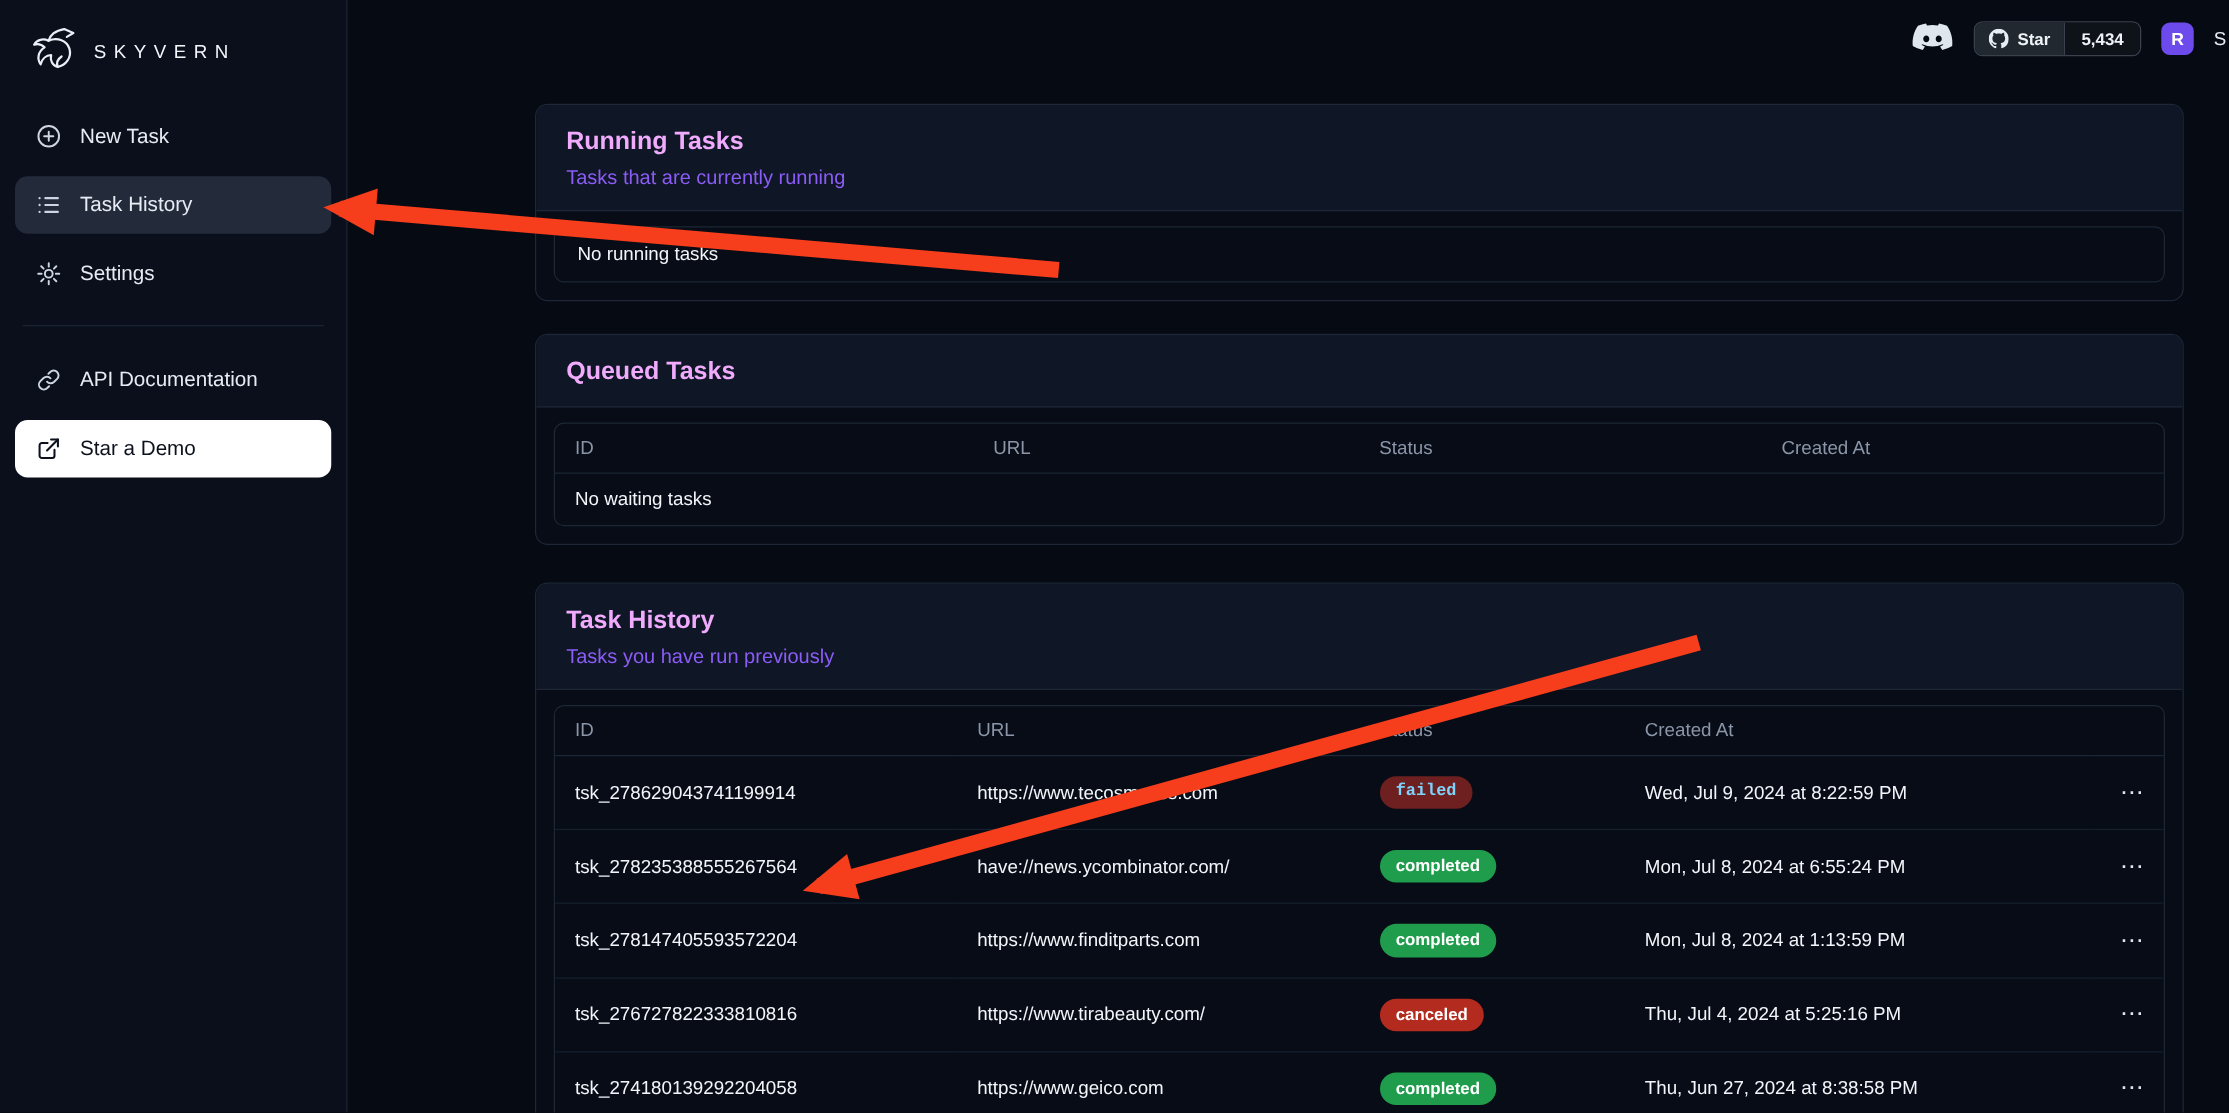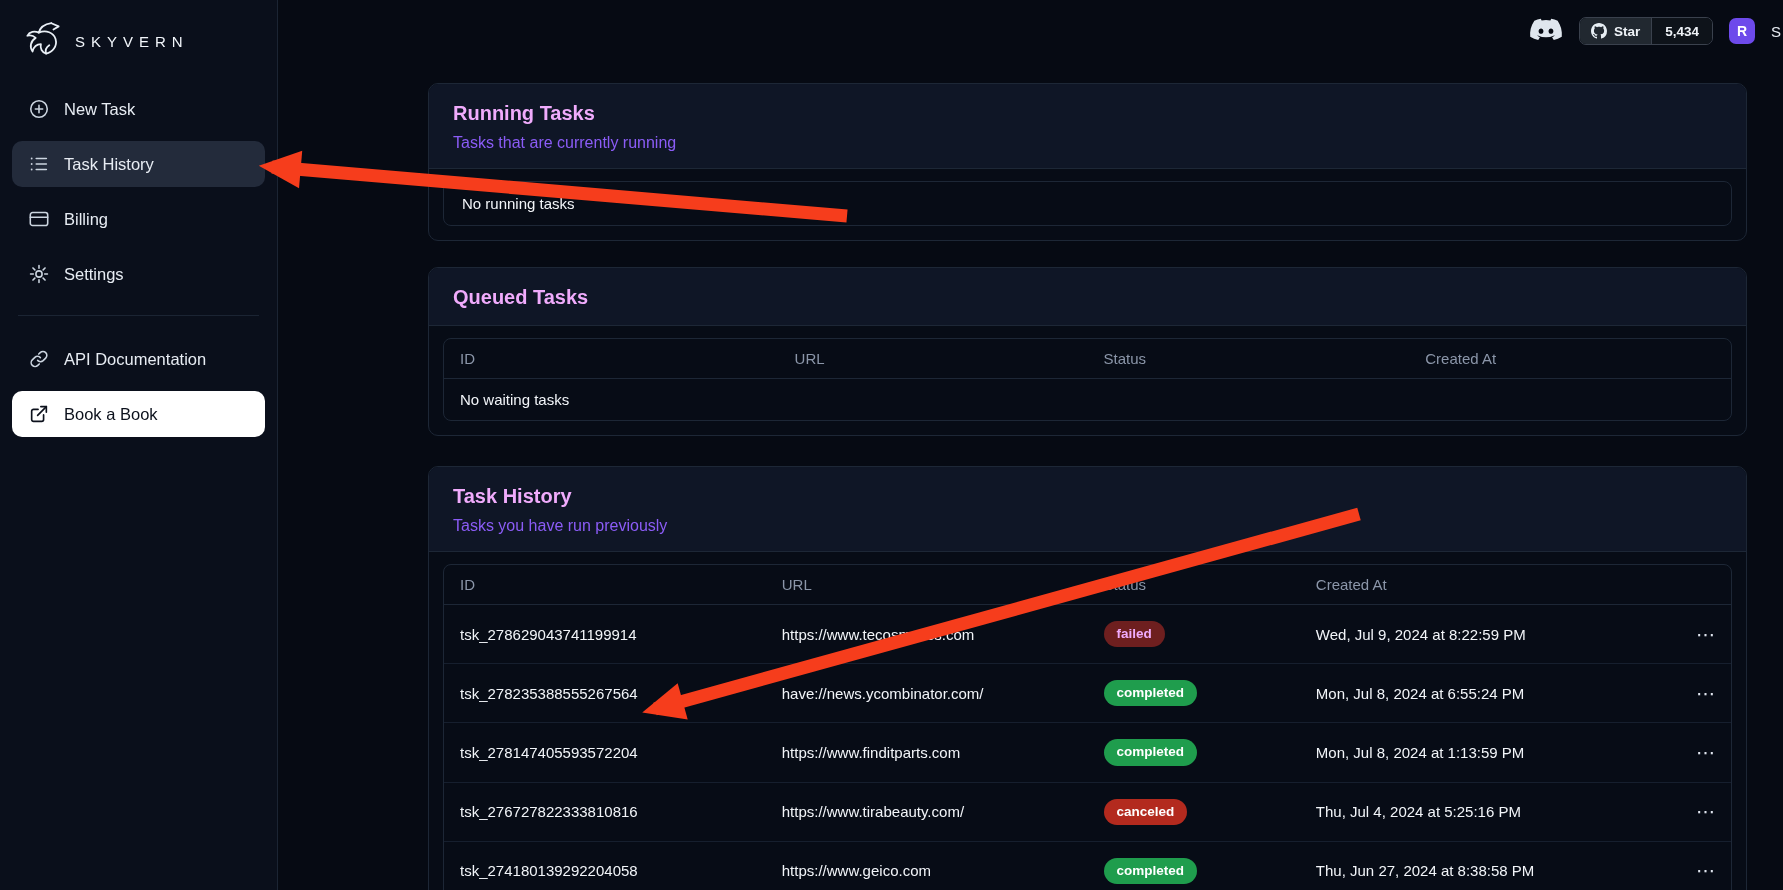--- a/index.html
+++ b/index.html
@@ -124,29 +124,20 @@
               <circle cx="4" cy="6" r="1" fill="currentColor" stroke="none"></circle>
               <circle cx="4" cy="12" r="1" fill="currentColor" stroke="none"></circle>
               <circle cx="4" cy="18" r="1" fill="currentColor" stroke="none"></circle>
             </svg>
         </span>
         <span>Task History</span>
       </div>
       <div class="nav-item">
         <span class="nav-icon">
           <svg width="22" height="22" viewBox="0 0 24 24" fill="none" stroke="currentColor" stroke-width="1.7" stroke-linecap="round">
-              <rect x="2.5" y="5" width="19" height="14" rx="2.5"></rect>
-              <path d="M2.5 10h19"></path>
-            </svg>
-        </span>
-        <span>Billing</span>
-      </div>
-      <div class="nav-item">
-        <span class="nav-icon">
-          <svg width="22" height="22" viewBox="0 0 24 24" fill="none" stroke="currentColor" stroke-width="1.7" stroke-linecap="round">
               <circle cx="12" cy="12" r="3.4"></circle>
               <path d="M12 2.8v3M12 18.2v3M2.8 12h3M18.2 12h3M5.4 5.4l2.1 2.1M16.5 16.5l2.1 2.1M18.6 5.4l-2.1 2.1M7.5 16.5l-2.1 2.1"></path>
             </svg>
         </span>
         <span>Settings</span>
       </div>
     </nav>
 
     <div class="sidebar-divider"></div>
 
@@ -161,21 +152,21 @@
         <span>API Documentation</span>
       </div>
       <div class="nav-item demo">
         <span class="nav-icon">
           <svg width="22" height="22" viewBox="0 0 24 24" fill="none" stroke="currentColor" stroke-width="1.8" stroke-linecap="round" stroke-linejoin="round">
               <path d="M17 13v5a2 2 0 0 1-2 2H6a2 2 0 0 1-2-2V9a2 2 0 0 1 2-2h5"></path>
               <path d="M14 4h6v6"></path>
               <path d="M10.5 13.5L20 4"></path>
             </svg>
         </span>
-        <span>Book a Book</span>
+        <span>Star a Demo</span>
       </div>
     </nav>
   </aside>
 
   <main class="main">
 
     <div class="topbar">
       <span class="discord">
         <svg width="34" height="27" viewBox="0 0 28 22" fill="#dfe6ee">
             <path d="M23.6 2.1A22.3 22.3 0 0 0 18.3.5l-.7 1.4a20.4 20.4 0 0 0-7.2 0L9.7.5A22.3 22.3 0 0 0 4.4 2.1C1.4 6.6.6 11 1 15.3A22.6 22.6 0 0 0 7.6 18l1.4-2.3c-.8-.3-1.5-.6-2.2-1.1l.5-.4a16 16 0 0 0 13.4 0l.5.4c-.7.5-1.4.8-2.2 1.1l1.4 2.3a22.5 22.5 0 0 0 6.6-2.7c.5-5-.8-9.3-3.4-13.2zM9.9 12.9c-1.1 0-2-1-2-2.2s.9-2.2 2-2.2 2 1 2 2.2-.9 2.2-2 2.2zm8.2 0c-1.1 0-2-1-2-2.2s.9-2.2 2-2.2 2 1 2 2.2-.9 2.2-2 2.2z"></path>
@@ -263,21 +254,21 @@
                   <th>Status</th>
                   <th>Created At</th>
                   <th></th>
                 </tr>
               </thead>
               <tbody>
                   <tr class="hrow">
     <td class="c-id">tsk_278629043741199914</td>
     <td class="c-url">https://www.tecosmetics.com</td>
     <td class="c-status">
-      <span class="badge" style="background: rgb(110, 31, 31); color: #f0abfc;">failed</span>
+      <span class="badge" style="background: rgb(110, 31, 31); color: #7dd3fc; font-family: Liberation Mono, monospace;">failed</span>
     </td>
     <td class="c-created">Wed, Jul 9, 2024 at 8:22:59 PM</td>
     <td class="c-actions">
       <button class="dots">⋯</button>
     </td>
   </tr>
                   <tr class="hrow">
     <td class="c-id">tsk_278235388555267564</td>
     <td class="c-url">have://news.ycombinator.com/</td>
     <td class="c-status">

